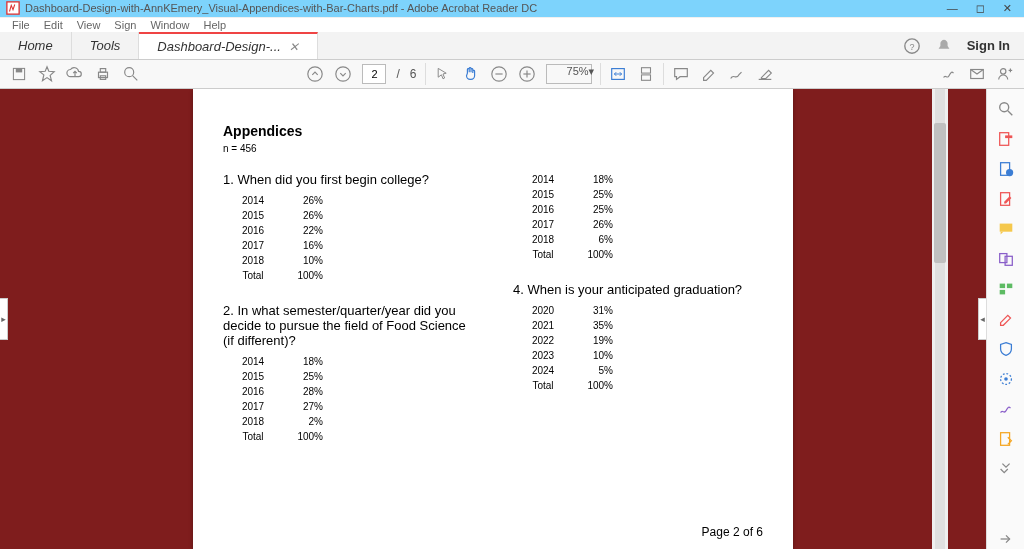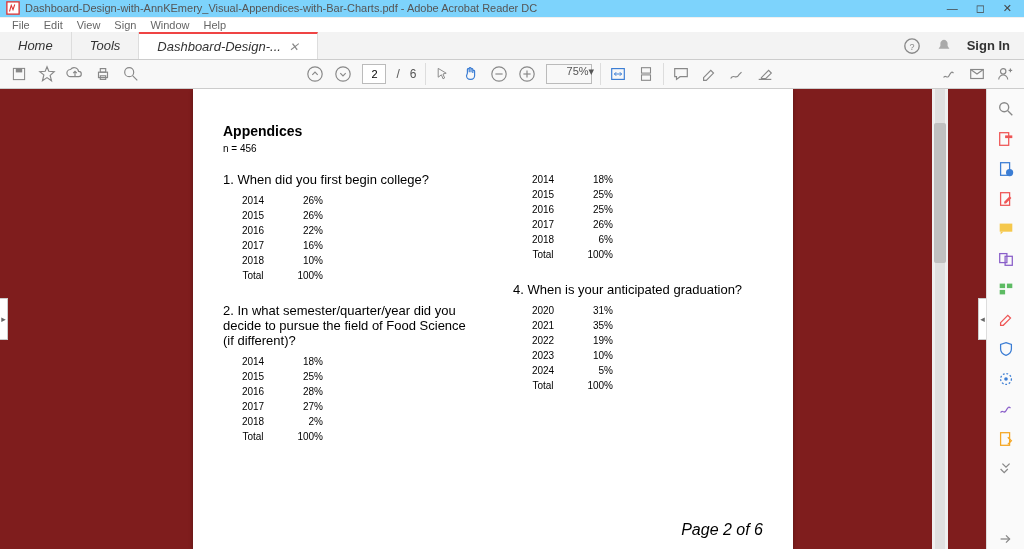--- a/index.html
+++ b/index.html
@@ -29,21 +29,21 @@
 .page { width: 600px; background: #fff; margin-top: 0; box-shadow: 0 1px 4px rgba(0,0,0,.3); padding: 34px 30px 30px 30px; font-size: 11px; color: #000; position: relative; height: 460px; }
 .page h2 { font-size: 14px; font-weight: 700; margin-bottom: 4px; }
 .page .nval { font-size: 10px; margin-bottom: 18px; }
 .cols { display: flex; gap: 40px; }
 .col { flex: 1; }
 .qblock { margin-bottom: 20px; }
 .qtitle { font-size: 13px; margin-bottom: 6px; }
 .qrow { display: flex; font-size: 10px; line-height: 1.5; }
 .qrow .y { width: 60px; text-align: center; }
 .qrow .v { width: 40px; text-align: right; }
-.page-footer-text { position: absolute; bottom: 10px; right: 30px; font-size: 16px; font-style: italic; }
+.page-footer-text { position: absolute; bottom: 10px; right: 30px; font-size: 12px; }
 .vscrollbar { position: absolute; right: 38px; top: 0; width: 16px; height: 100%; background: #f0f0f0; }
 .vscrollbar .track { position: absolute; top: 0; bottom: 0; left: 3px; right: 3px; background: #e0e0e0; }
 .vscrollbar .thumb { position: absolute; top: 34px; left: 2px; right: 2px; height: 140px; background: #c0c0c0; border-radius: 2px; }
 .rightpanel { width: 38px; background: #fafafa; border-left: 1px solid #ddd; display: flex; flex-direction: column; align-items: center; gap: 10px; padding-top: 10px; }
 .rp-icon { width: 20px; height: 20px; display: flex; align-items: center; justify-content: center; font-size: 13px; }
 .signin { font-weight: 600; color: #333; }
 svg { display: block; }
 </style>
 </head>
 <body>

